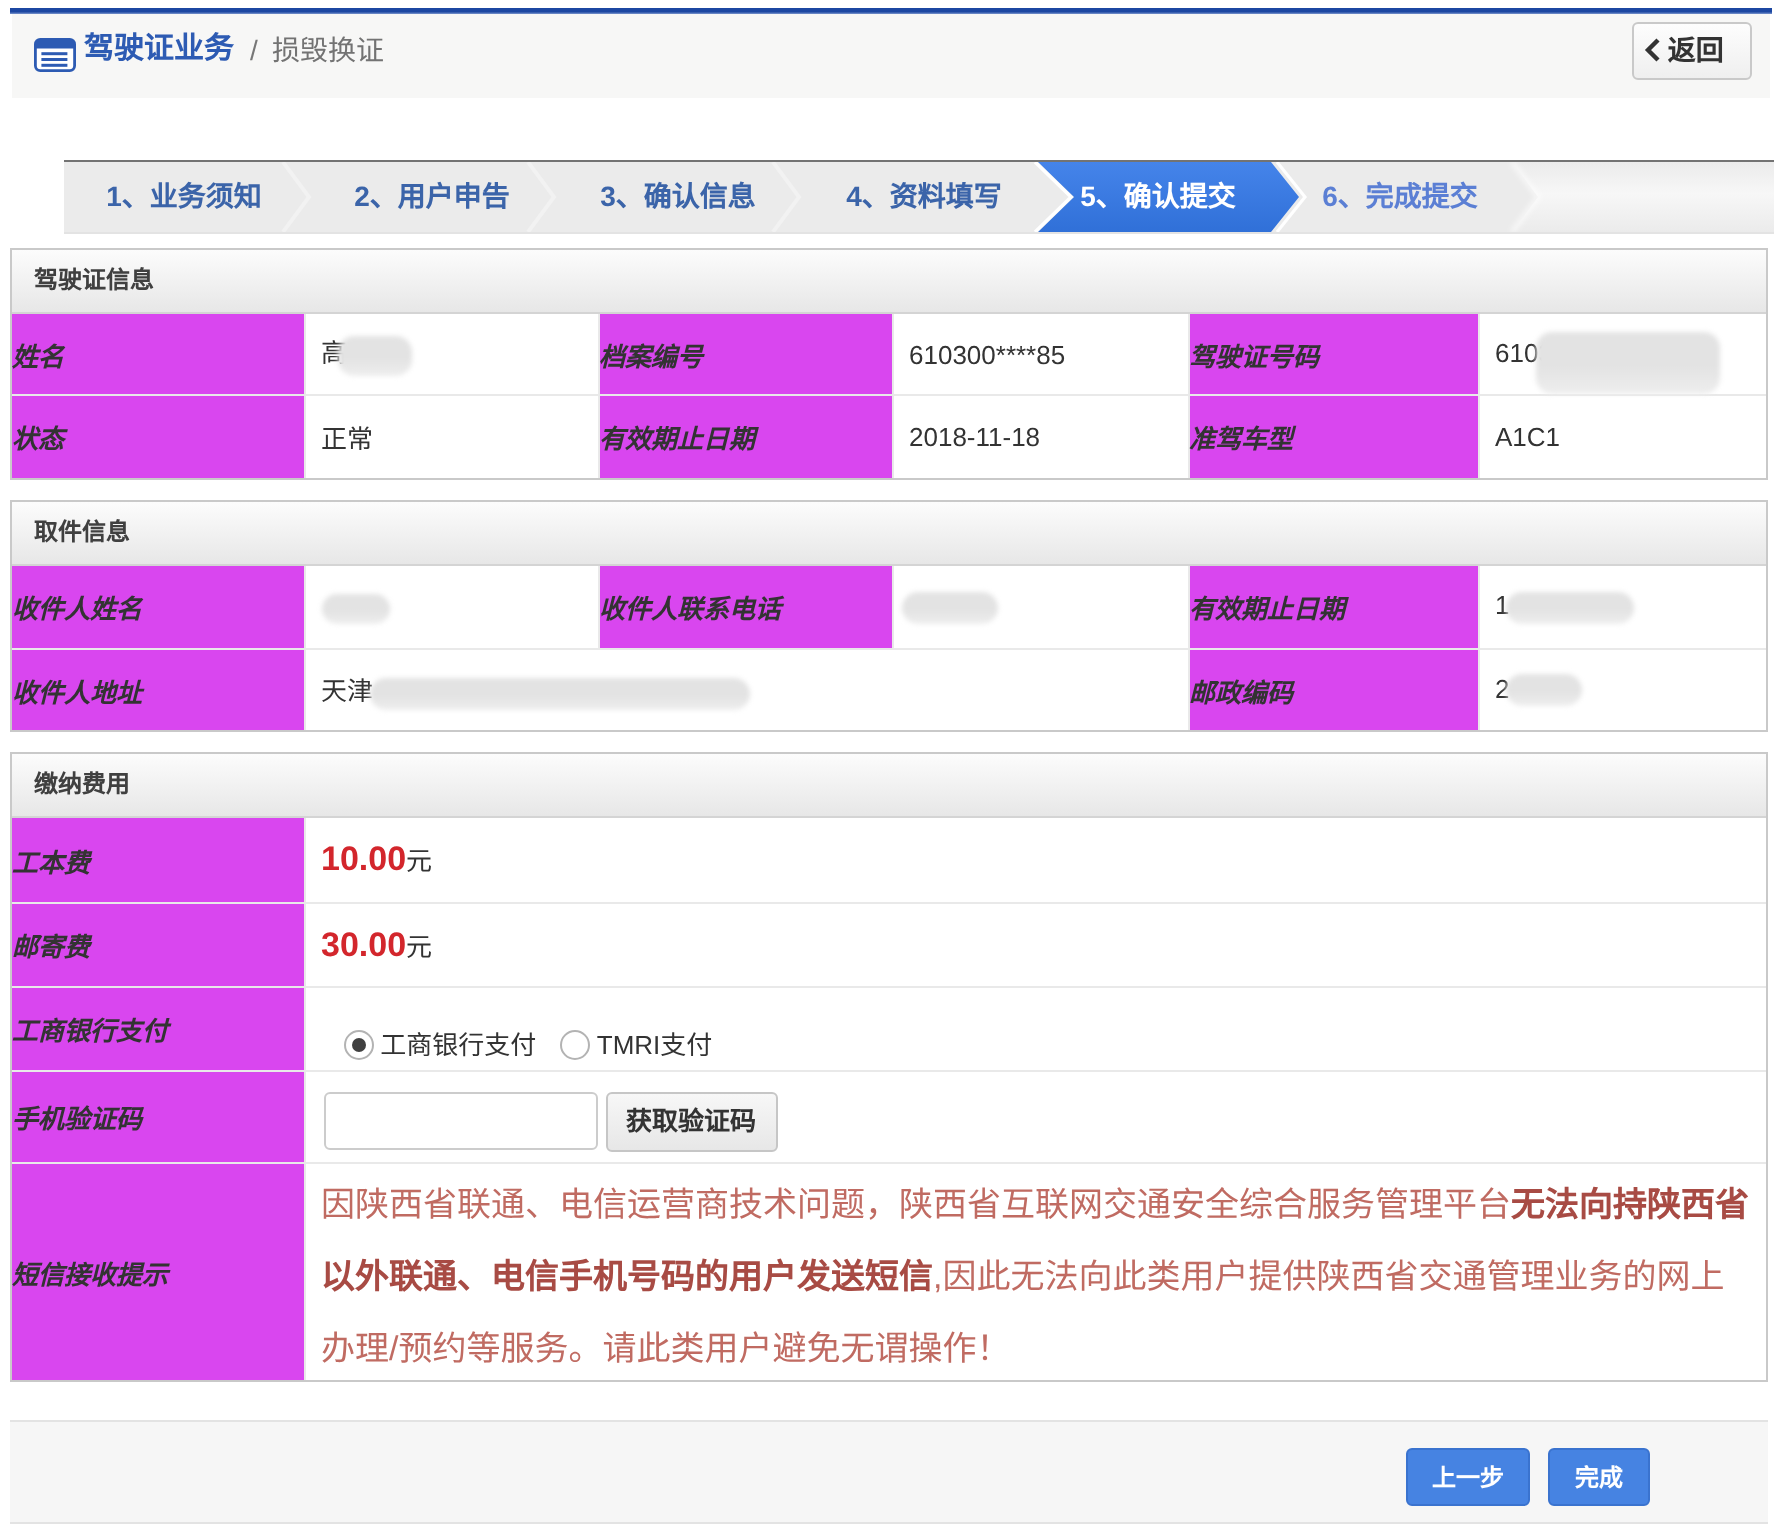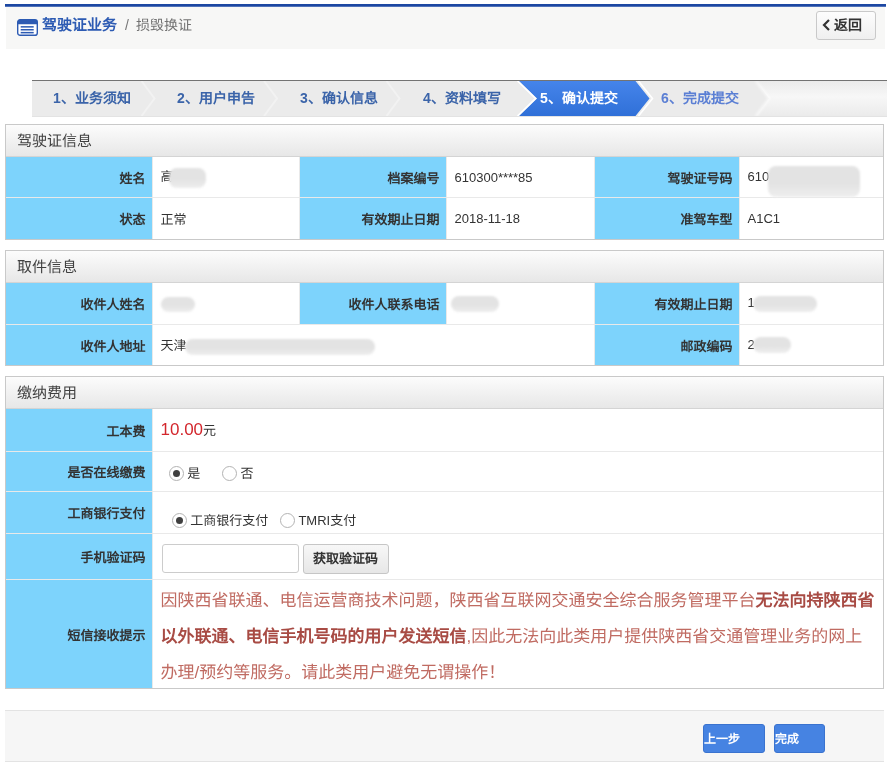--- a/index.html
+++ b/index.html
@@ -16,45 +16,45 @@
   #hslash { left:119px; top:0; height:36px; line-height:36px; font-size:14px; color:#777; }
   #hsub   { left:130px; top:0; height:36px; line-height:36px; font-size:14px; color:#737373; }
   #backbtn { left:810px; top:4px; width:58px; height:27px; border:1px solid #c9c9c9; border-radius:3px;
     background:linear-gradient(#fdfdfd,#efefef); text-align:center; line-height:27px;
     font-size:14px; font-weight:bold; color:#333; }
   
   #stepbar { left:5px; top:80px; width:879px; height:35px; border-top:1px solid #737373; border-bottom:1px solid #e3e3e3;margin-left:27px; }
   
   .sec { left:5px; width:877px; border:1px solid #c9c9c9; background:#fff; }
   .sec-h { height:31px; line-height:31px; background:linear-gradient(#fcfcfc,#e7e7e7);
-    border-bottom:1px solid #d4d4d4; padding-left:11px; font-size:15px; font-weight:normal; color:#404040; }
+    border-bottom:1px solid #d4d4d4; padding-left:11px; font-size:12px; font-weight:bold; color:#404040; }
   table.tb { border-collapse:collapse; width:877px; table-layout:fixed; }
   table.tb td { font-size:13px; color:#333; vertical-align:middle; }
-  td.lb { background:#7dd3fc; text-align:right; padding-right:6px; font-weight:bold; }
+  td.lb { background:#d946ef; text-align:left; padding-right:6px; font-weight:bold;font-style:italic; }
   td.vl { background:#fff; padding-left:8px; }
   tr.bt td { border-top:1px solid #e9e9e9; }
   td.bl { border-left:1px solid #e9e9e9; }
   .blur { display:inline-block; background:linear-gradient(#e3e3e3 55%,#eeeeee); border-radius:8px; filter:blur(1.3px); vertical-align:middle; }
-  .fee { font-size:17px; font-weight:normal; color:#d3262c; }
+  .fee { font-size:17px; font-weight:bold; color:#d3262c; }
   .yuan { font-size:13px; color:#333; }
   .radio { display:inline-block; width:13px; height:13px; border:1px solid #b3b3b3; border-radius:50%;
     background:#fff; vertical-align:-3px; position:relative; }
   .radio.on::after { content:""; position:absolute; left:3px; top:3px; width:7px; height:7px; border-radius:50%; background:#404040; }
   .rlbl { font-size:13px; color:#333; }
   #code { width:135px; height:27px; margin-top:4px; border:1px solid #ccc; border-radius:3px; vertical-align:middle; }
   #getcode { display:inline-block; width:84px; height:28px; border:1px solid #c6c6c6; border-radius:3px;
     background:linear-gradient(#f7f7f7,#e7e7e7); text-align:center; line-height:28px;
     font-size:13px; font-weight:bold; color:#333; vertical-align:middle; margin-left:4px; margin-top:4px; }
   .notice { font-size:17px; color:#c06b62; line-height:36px; }
   .notice b { color:#a84b44; }
   
   #footer { left:5px; top:710px; width:879px; height:50px; background:#f6f6f6;
     border-top:1px solid #e3e3e3; border-bottom:1px solid #e3e3e3; }
   .bbtn { position:absolute; top:13px; height:29px; border-radius:3px; background:#4683e2; border:1px solid #3a73cf;
-    color:#fff; font-size:12px; font-weight:bold; line-height:28px; box-sizing:border-box; }
+    color:#fff; font-size:12px; font-weight:bold; text-align:center; line-height:28px; box-sizing:border-box; }
   #prev { left:698px; width:62px; }
   #done { left:769px; width:51px; }
 </style>
 </head>
 <body>
 <div id="topline" class="abs"></div>
 
 <div id="hdr" class="abs">
   <svg id="hicon" class="abs" width="21" height="17" viewBox="0 0 21 17">
     <rect x="0.7" y="0.7" width="19.6" height="15.6" rx="2.4" fill="#fff" stroke="#2d5bb3" stroke-width="1.4"></rect>
@@ -177,25 +177,22 @@
     <colgroup>
         <col style="width:146px">
         <col style="width:731px">
       </colgroup>
     <tbody>
         <tr>
       <td class="lb" style="height:42px;">工本费</td>
       <td class="vl bl" style="padding-left:8px;"><span class="fee">10.00</span><span class="yuan">元</span></td>
     </tr>
     <tr class="bt">
-      <td class="lb" style="height:39px;">是否在线缴费</td>
-      <td class="vl bl" style="padding-left:16px;">
-            <div style="position:relative;top:1px;"><span class="radio on"></span> <span class="rlbl">是</span>
-        <span class="radio" style="margin-left:18px;"></span> <span class="rlbl">否</span></div>
-          </td>
+      <td class="lb" style="height:41px;">邮寄费</td>
+      <td class="vl bl" style="padding-left:8px;"><span class="fee">30.00</span><span class="yuan">元</span></td>
     </tr>
     <tr class="bt">
       <td class="lb" style="height:41px;">工商银行支付</td>
       <td class="vl bl" style="padding-left:19px;">
             <div style="position:relative;top:7px;"><span class="radio on"></span> <span class="rlbl">工商银行支付</span>
         <span class="radio" style="margin-left:8px;"></span> <span class="rlbl">TMRI支付</span></div>
           </td>
     </tr>
     <tr class="bt">
       <td class="lb" style="height:45px;">手机验证码</td>

